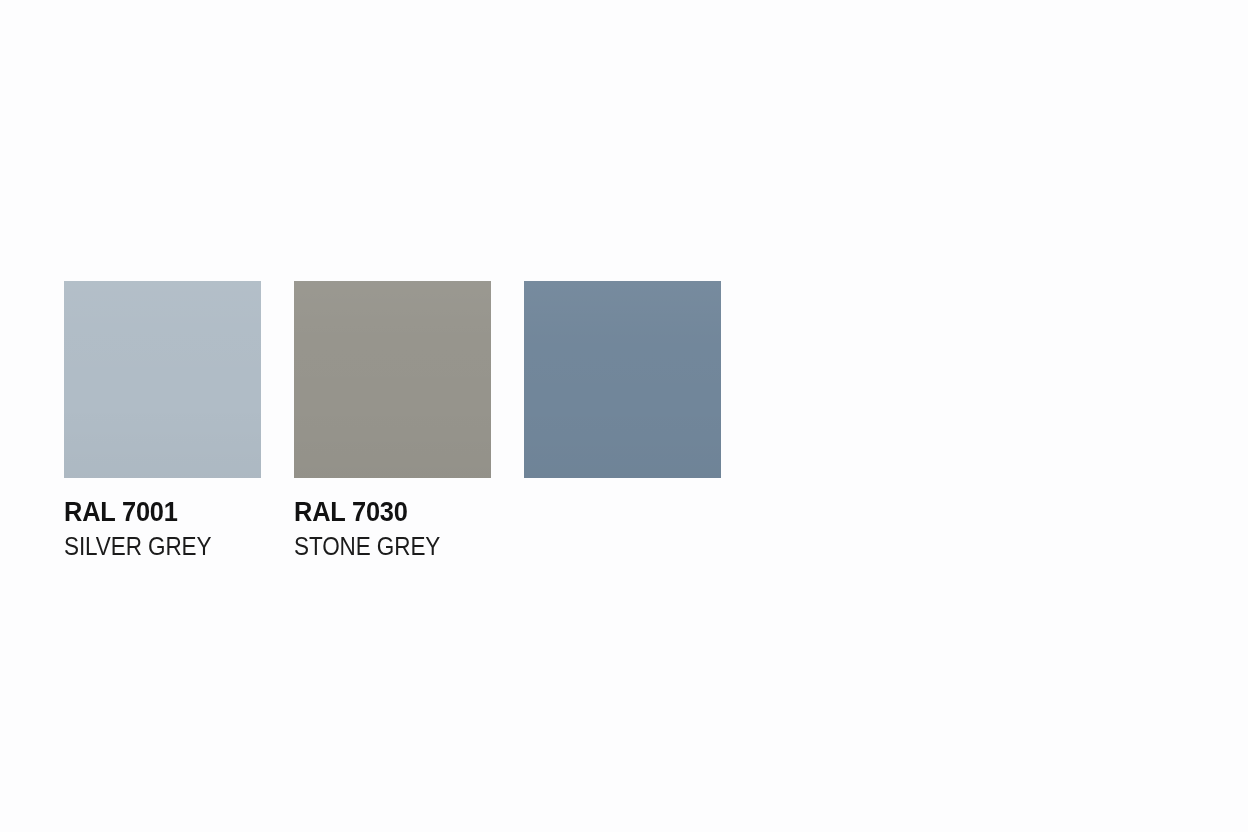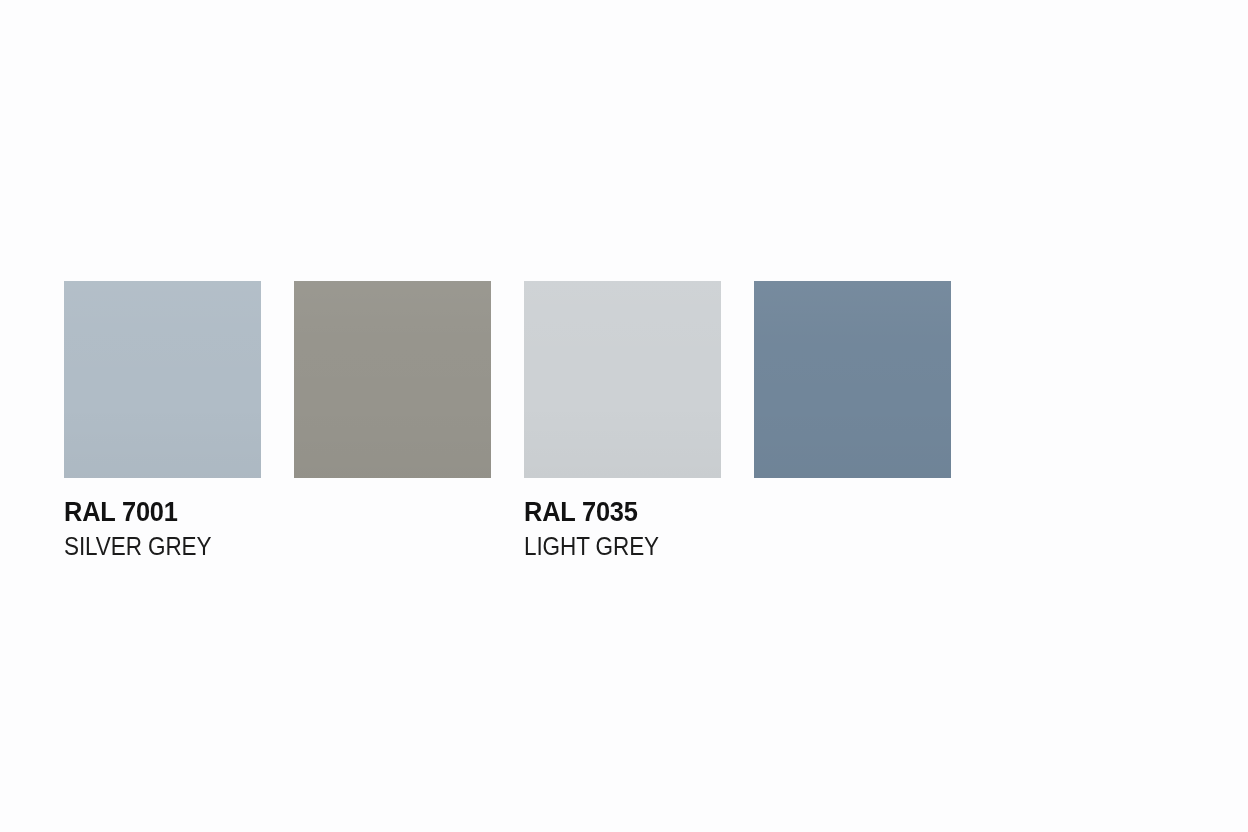--- a/index.html
+++ b/index.html
@@ -84,29 +84,26 @@
     <div class="swatch-card">
       <div class="swatch-chip" style="background-color: rgb(176, 188, 198);"></div>
       <div class="swatch-labels">
         <div class="swatch-code">RAL 7001</div>
         <div class="swatch-name">SILVER GREY</div>
       </div>
     </div>
 
     <div class="swatch-card">
       <div class="swatch-chip" style="background-color: rgb(150, 148, 140);"></div>
+      <div class="swatch-labels">
+        <div class="swatch-code">RAL 7030</div>
+        <div class="swatch-name">STONE GREY</div>
+      </div>
     </div>
 
-    <div class="swatch-card">
-      <div class="swatch-chip" style="background-color: rgb(205, 209, 212);"></div>
-      <div class="swatch-labels">
-        <div class="swatch-code">RAL 7035</div>
-        <div class="swatch-name">LIGHT GREY</div>
-      </div>
-    </div>
 
     <div class="swatch-card">
       <div class="swatch-chip" style="background-color: rgb(113, 134, 154);"></div>
     </div>
 
 
   </div>
 </div>
 
 </body></html>

